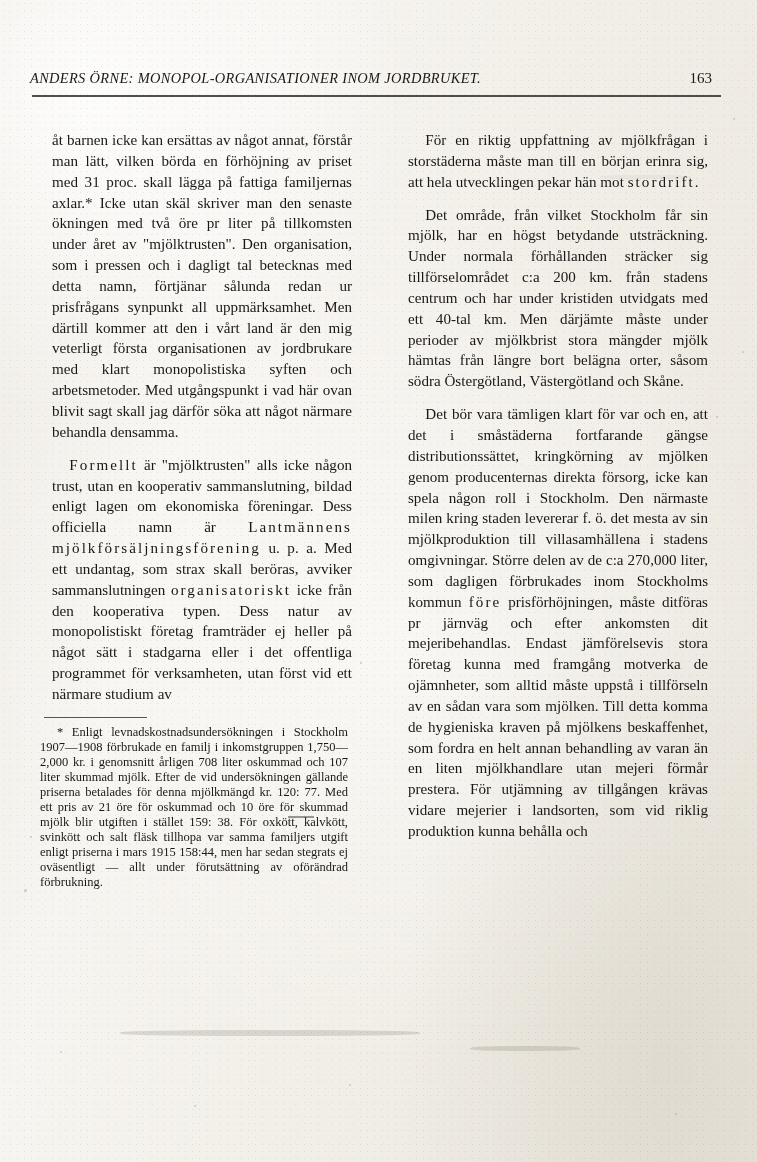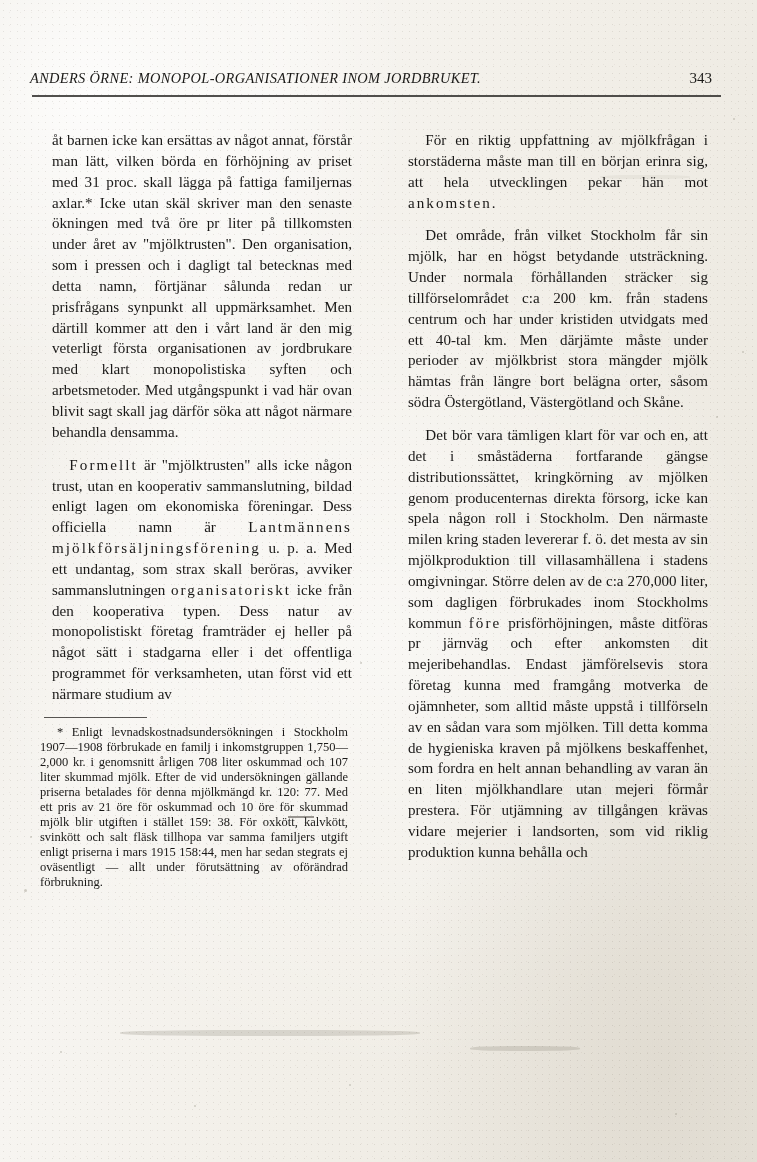--- a/index.html
+++ b/index.html
@@ -157,21 +157,21 @@
   }
 </style>
 </head>
 <body>
 
 <div id="page">
   <div id="content">
 
     <div class="runhead">
       <span class="runhead-title">ANDERS ÖRNE:  MONOPOL-ORGANISATIONER INOM JORDBRUKET.</span>
-      <span class="runhead-folio">343</span>
+      <span class="runhead-folio">163</span>
     </div>
     <div class="runhead-rule"></div>
 
     <div class="col col-left">
 
       <p class="body-p">åt barnen icke kan ersättas av något annat, förstår man lätt, vilken börda en förhöjning av priset med 31 proc. skall lägga på fattiga familjernas axlar.* Icke utan skäl skriver man den senaste ökningen med två öre pr liter på tillkomsten under året av "mjölktrusten". Den organisation, som i pressen och i dagligt tal betecknas med detta namn, förtjänar sålunda redan ur prisfrågans synpunkt all uppmärksamhet. Men därtill kommer att den i vårt land är den mig veterligt första organisationen av jordbrukare med klart monopolistiska syften och arbetsmetoder. Med utgångspunkt i vad här ovan blivit sagt skall jag därför söka att något närmare behandla densamma.</p>
 
       <p class="body-p indent">
         <span class="sp">Formellt</span><span> är "mjölktrusten" alls icke någon trust, utan en kooperativ sammanslutning, bildad enligt lagen om ekonomiska föreningar. Dess officiella namn är </span><span class="sp">Lantmännens mjölkförsäljningsförening</span><span> u. p. a. Med ett undantag, som strax skall beröras, avviker sammanslutningen </span><span class="sp">organisatoriskt</span><span> icke från den kooperativa typen. Dess natur av monopolistiskt företag framträder ej heller på något sätt i stadgarna eller i det offentliga programmet för verksamheten, utan först vid ett närmare studium av</span>
       </p>
@@ -181,21 +181,21 @@
       <p class="footnote">
         <span>*</span>
         <span>Enligt levnadskostnadsundersökningen i Stockholm 1907—1908 förbrukade en familj i inkomstgruppen 1,750—2,000 kr. i genomsnitt årligen 708 liter oskummad och 107 liter skummad mjölk. Efter de vid undersökningen gällande priserna betalades för denna mjölkmängd kr. 120: 77. Med ett pris av 21 öre för oskummad och 10 öre för skummad mjölk blir utgiften i stället 159: 38. För oxkött, kalvkött, svinkött och salt fläsk tillhopa var samma familjers utgift enligt priserna i mars 1915 158:44, men har sedan stegrats ej oväsentligt — allt under förutsättning av oförändrad förbrukning.</span>
       </p>
     </div>
 
     <div class="col col-right">
 
 
       <p class="body-p indent">
-        <span>För en riktig uppfattning av mjölkfrågan i storstäderna måste man till en början erinra sig, att hela utvecklingen pekar hän mot </span><span class="sp">ankomsten</span><span>.</span>
+        <span>För en riktig uppfattning av mjölkfrågan i storstäderna måste man till en början erinra sig, att hela utvecklingen pekar hän mot </span><span class="sp">stordrift</span><span>.</span>
       </p>
 
       <p class="body-p indent">Det område, från vilket Stockholm får sin mjölk, har en högst betydande utsträckning. Under normala förhållanden sträcker sig tillförselområdet c:a 200 km. från stadens centrum och har under kristiden utvidgats med ett 40-tal km. Men därjämte måste under perioder av mjölkbrist stora mängder mjölk hämtas från längre bort belägna orter, såsom södra Östergötland, Västergötland och Skåne.</p>
 
       <p class="body-p indent">
         <span>Det bör vara tämligen klart för var och en, att det i småstäderna fortfarande gängse distributionssättet, kringkörning av mjölken genom producenternas direkta försorg, icke kan spela någon roll i Stockholm. Den närmaste milen kring staden levererar f. ö. det mesta av sin mjölkproduktion till villasamhällena i stadens omgivningar. Större delen av de c:a 270,000 liter, som dagligen förbrukades inom Stockholms kommun </span><span class="sp">före</span><span> prisförhöjningen, måste ditföras pr järnväg och efter ankomsten dit mejeribehandlas. Endast jämförelsevis stora företag kunna med framgång motverka de ojämnheter, som alltid måste uppstå i tillförseln av en sådan vara som mjölken. Till detta komma de hygieniska kraven på mjölkens beskaffenhet, som fordra en helt annan behandling av varan än en liten mjölkhandlare utan mejeri förmår prestera. För utjämning av tillgången krävas vidare mejerier i landsorten, som vid riklig produktion kunna behålla och</span>
       </p>
     </div>
 
     <div class="fn-tick"></div>

